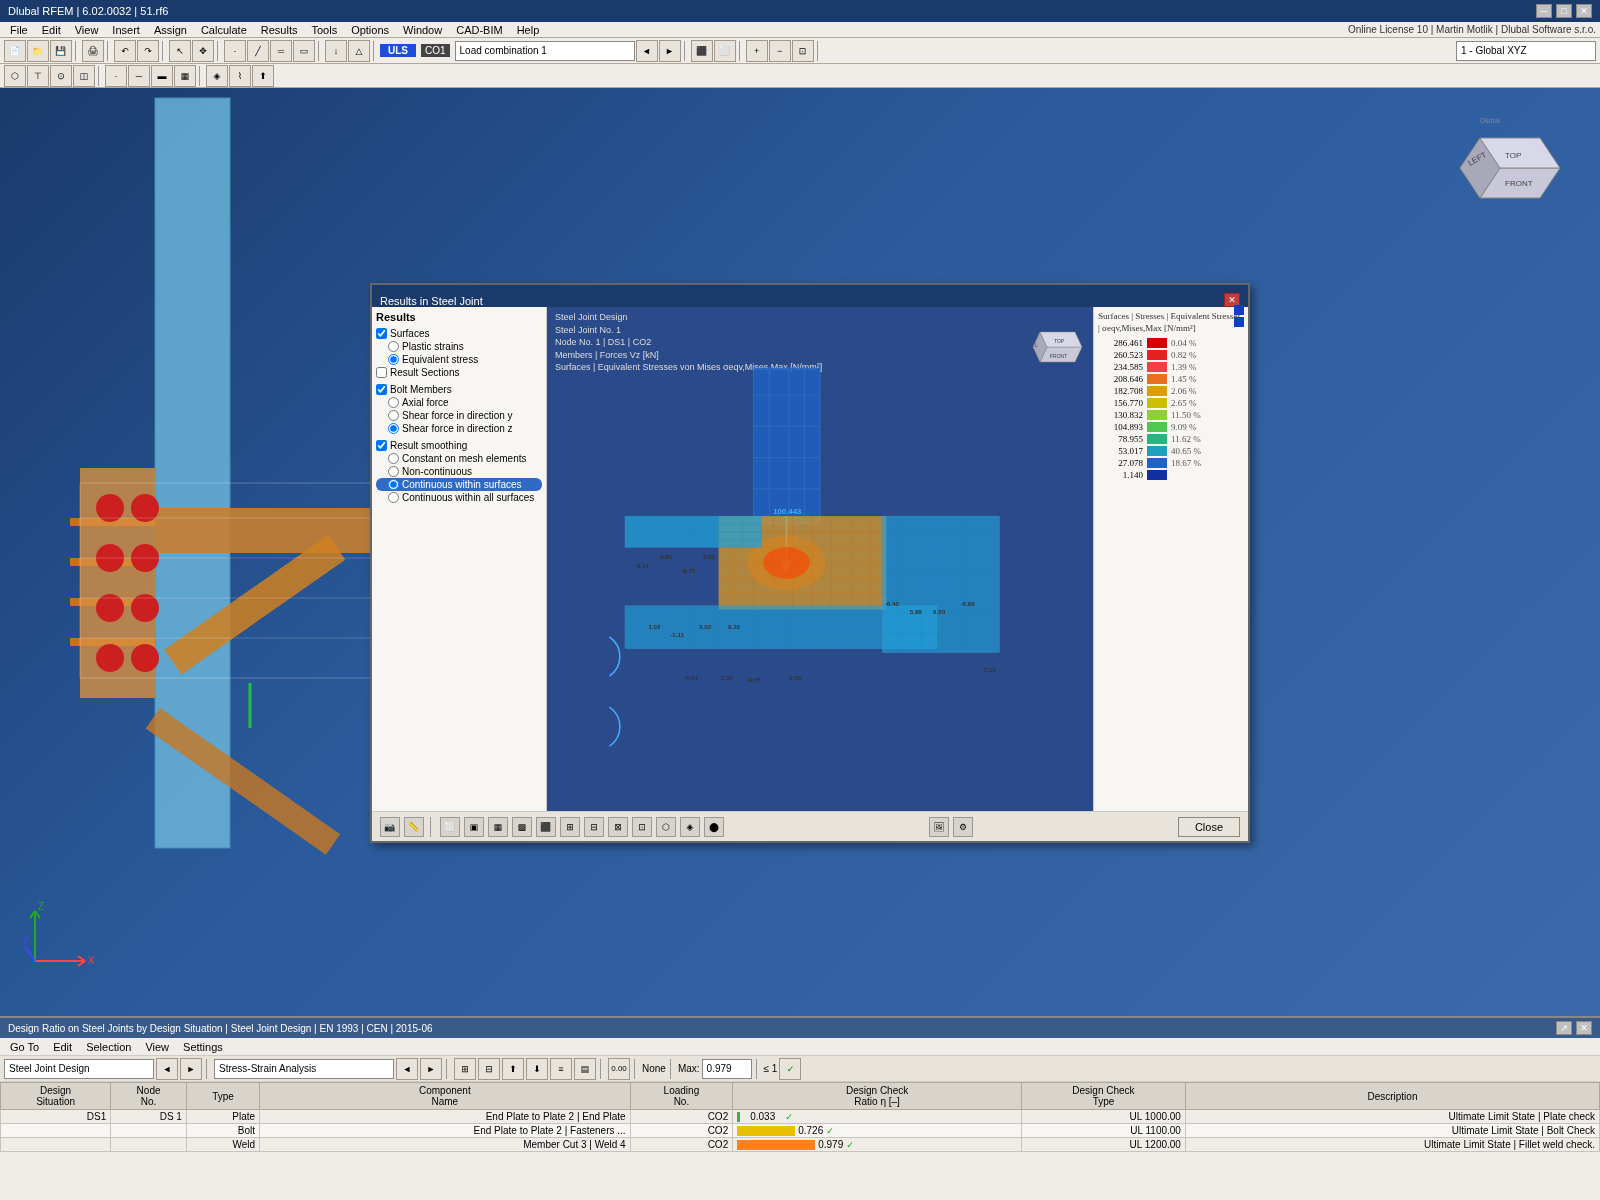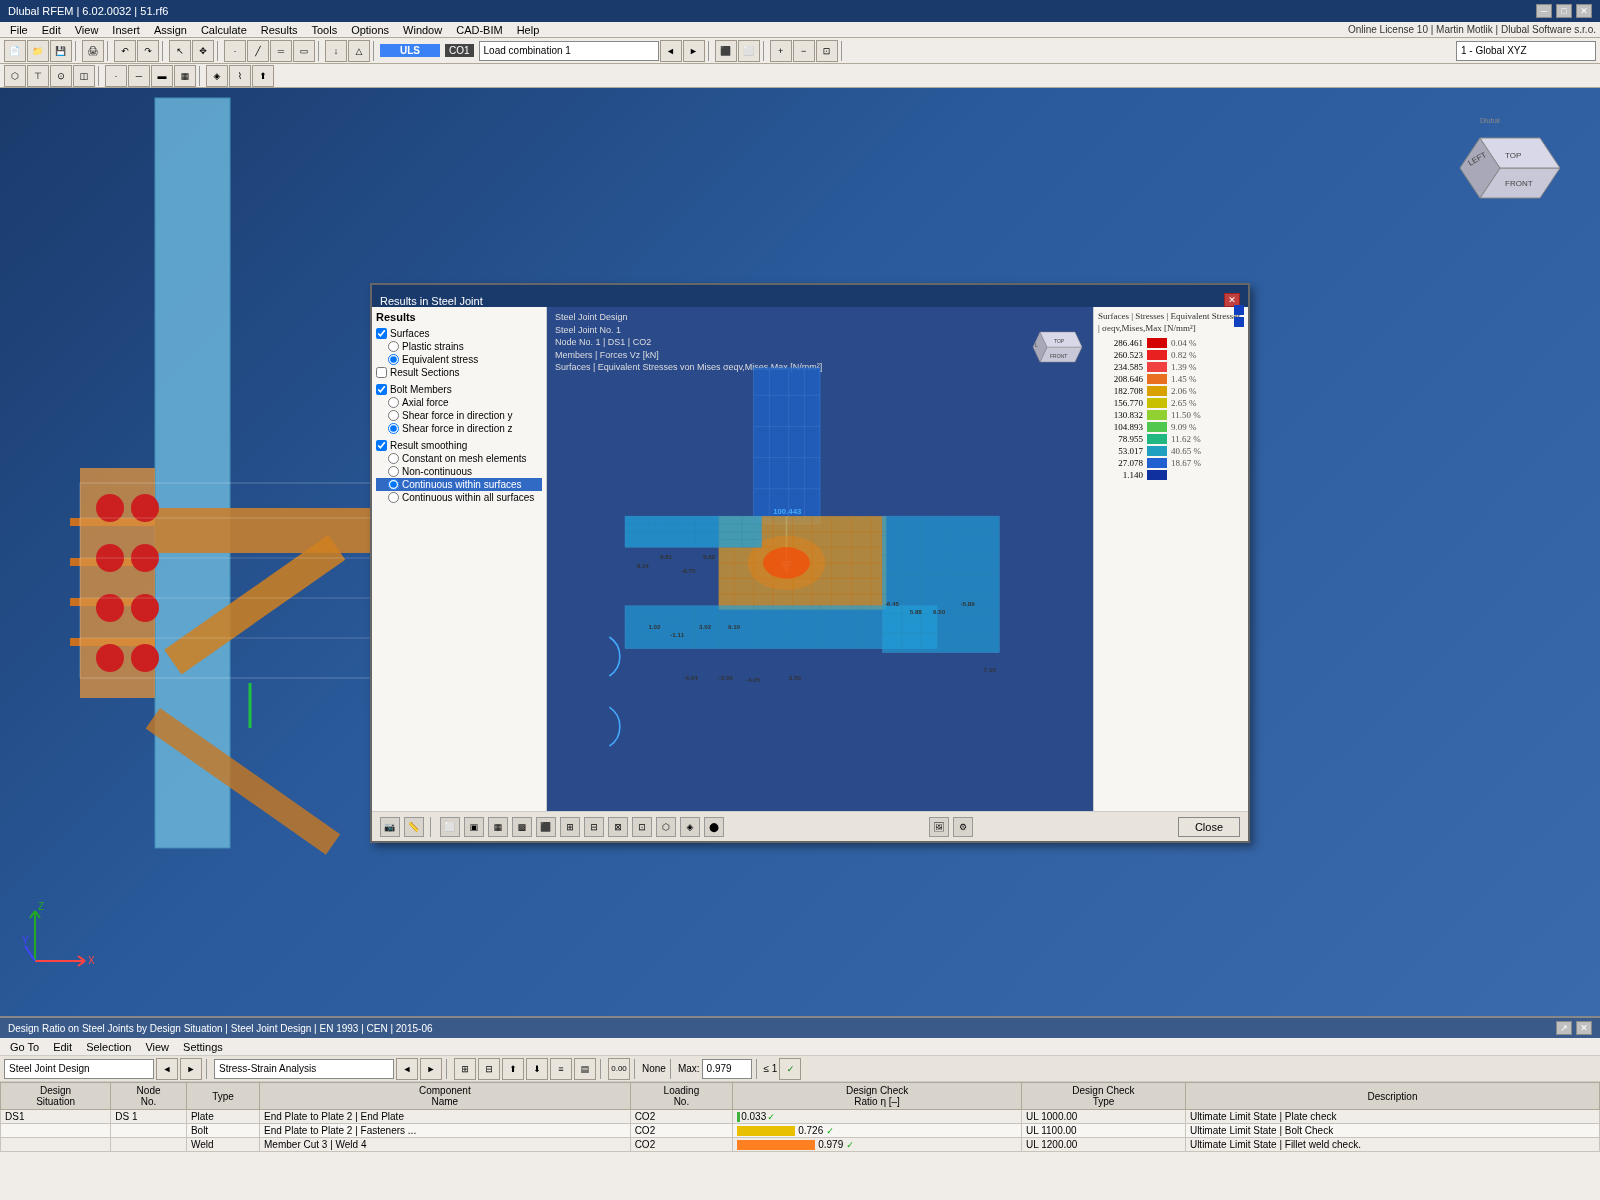--- a/index.html
+++ b/index.html
@@ -14,42 +14,42 @@
     #menubar { height: 16px; background: #f0ede8; display: flex; align-items: center; padding: 0 4px; border-bottom: 1px solid #b0a898; gap: 2px; }
     .menu-item { padding: 2px 6px; cursor: pointer; font-size: 11px; }
     
     
     .toolbar { height: 26px; background: #f0ede8; display: flex; align-items: center; padding: 2px 4px; border-bottom: 1px solid #b0a898; gap: 1px; flex-wrap: nowrap; overflow: hidden; }
     .tb-btn { width: 22px; height: 22px; background: #e8e4dc; border: 1px solid #a0988c; cursor: pointer; display: flex; align-items: center; justify-content: center; font-size: 9px; flex-shrink: 0; }
     .tb-separator { width: 4px; height: 20px; border-left: 1px solid #999; margin: 0 2px; flex-shrink: 0; }
     .tb-combo { height: 20px; background: white; border: 1px solid #888; padding: 0 4px; font-size: 10px; display: flex; align-items: center; }
     
     
-    .uls-badge { background: #3b82f6; color: white; padding: 1px 20px; font-size: 10px; font-weight: bold; margin-right: 4px; }
+    .uls-badge { background: #1d4ed8; color: white; padding: 1px 8px; font-size: 10px; font-weight: bold; margin-right: 4px; }
     .co-badge { background: #444; color: white; padding: 1px 4px; font-size: 10px; margin-right: 4px; }
     
     
     #main-content { position: relative; width: 1600px; height: 928px; background: #2a4a7a; overflow: hidden; }
     
     
     #viewport-3d { position: absolute; top: 0; left: 0; width: 1600px; height: 928px; background: linear-gradient(135deg, #1a3a6b 0%, #2a5a9b 40%, #3a6aab 100%); }
     
     
     #results-dialog { position: absolute; top: 195px; left: 370px; width: 880px; height: 560px; background: #f0ede8; border: 2px solid #666; box-shadow: 4px 4px 8px rgba(0,0,0,0.4); }
     #results-dialog-title { height: 22px; background: #1a3a6b; color: white; display: flex; align-items: flex-end; padding: 0 8px; font-size: 11px; justify-content: space-between; }
     #results-dialog-body { display: flex; height: calc(100% - 22px - 30px); }
     
     
     #results-tree { width: 175px; background: #f8f6f2; border-right: 1px solid #ccc; padding: 4px; font-size: 10px; overflow-y: auto; flex-shrink: 0; }
     .tree-header { font-weight: bold; margin-bottom: 4px; font-size: 11px; }
     .tree-item { display: flex; align-items: center; padding: 1px 0; cursor: pointer; }
     .tree-item input[type=checkbox] { margin-right: 3px; width: 11px; height: 11px; }
     .tree-item input[type=radio] { margin-right: 3px; width: 11px; height: 11px; }
     .tree-indent1 { padding-left: 12px; }
-    .tree-item.selected { background: #316ac5; color: white; }
+    .tree-item.selected { background: #316ac5; color: white; border-radius: 6px; }
     
     
     #dialog-3d { flex: 1; position: relative; background: #2a4a8a; overflow: hidden; }
     #dialog-3d-header { position: absolute; top: 4px; left: 8px; font-size: 9px; color: #ddd; line-height: 1.4; }
     
     
     #color-legend { width: 155px; background: #f8f6f2; border-left: 1px solid #ccc; padding: 4px; font-size: 9px; flex-shrink: 0; font-family: Liberation Serif, serif; }
     .legend-title { font-size: 9px; color: #333; margin-bottom: 4px; line-height: 1.3; }
     .legend-item { display: flex; align-items: center; margin-bottom: 2px; }
     .legend-color { width: 20px; height: 10px; margin-right: 4px; flex-shrink: 0; }
@@ -66,21 +66,21 @@
     
     
     #bottom-panel { height: 270px; background: #f0ede8; border-top: 2px solid #888; }
     #bottom-panel-titlebar { height: 20px; background: #3a5a8a; color: white; display: flex; align-items: center; padding: 0 8px; font-size: 10px; justify-content: space-between; }
     #bottom-menubar { height: 18px; background: #f0ede8; display: flex; align-items: center; padding: 0 4px; border-bottom: 1px solid #ccc; gap: 2px; }
     #bottom-toolbar { height: 26px; background: #e8e4dc; display: flex; align-items: center; padding: 0 4px; border-bottom: 1px solid #ccc; gap: 2px; }
     
     
     #results-table { width: 100%; border-collapse: collapse; font-size: 10px; }
     #results-table th { background: #d8d4cc; border: 1px solid #b0a898; padding: 2px 4px; text-align: center; font-weight: normal; }
-    #results-table td { border: 1px solid #c8c4bc; padding: 1px 4px; }
+    #results-table td { border: 1px solid #c8c4bc; padding: 1px 4px; text-align: right; }
     #results-table tr:nth-child(even) td { background: #f8f6f2; }
     .table-wrapper { overflow-y: auto; height: 140px; }
     .check-pass { color: #0a0; font-size: 9px; }
     
     
     #main-navcube { position: absolute; top: 20px; right: 30px; width: 120px; height: 120px; }
     
     
     #coord-system { position: absolute; bottom: 40px; left: 20px; width: 80px; height: 80px; }
     
@@ -605,21 +605,21 @@
         </tr>
       </thead>
       <tbody id="table-body">
       <tr>
     <td>DS1</td>
     <td>DS 1</td>
     <td>Plate</td>
     <td>End Plate to Plate 2 | End Plate</td>
     <td>CO2</td>
     <td>
-      <div style="display:flex;align-items:center;gap:1px;">
+      <div style="display:flex;align-items:center;gap:10px;">
         <div style="width:3px;height:10px;background:#40b040;min-width:2px;"></div>
         <span>0.033</span>
         <span class="check-pass">✓</span>
       </div>
     </td>
     <td>UL 1000.00</td>
     <td>Ultimate Limit State | Plate check</td>
   </tr>
           <tr>
     <td></td>

